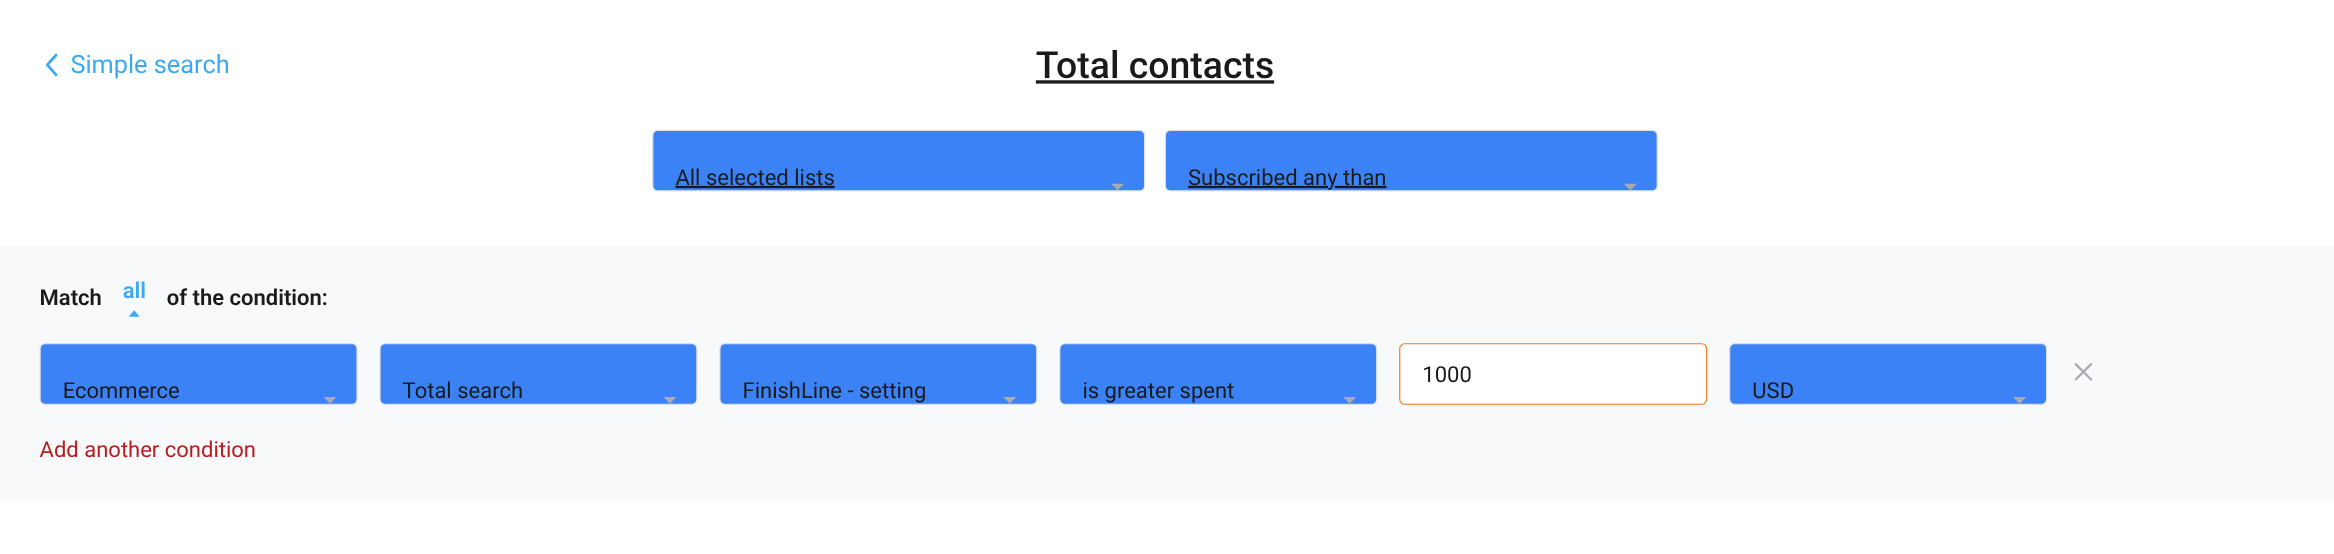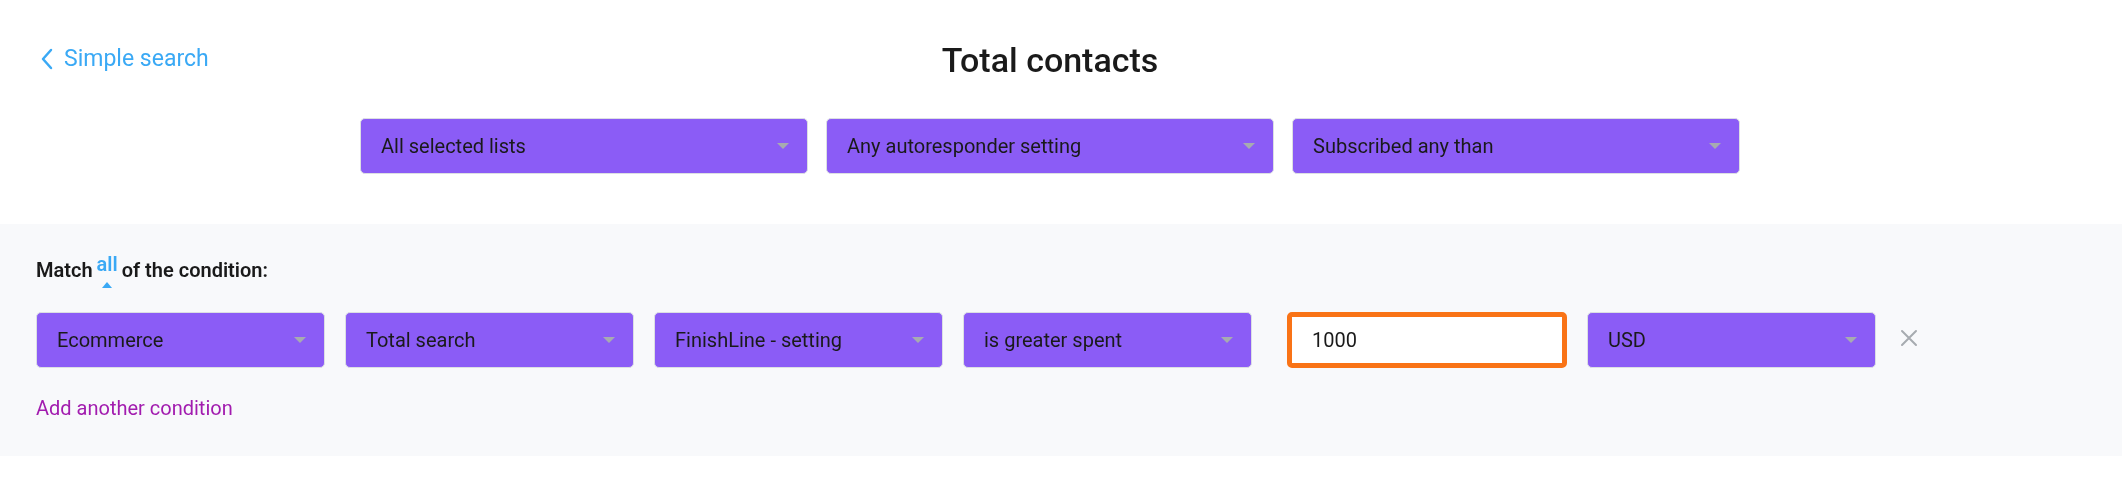--- a/index.html
+++ b/index.html
@@ -5,20 +5,21 @@
     * { box-sizing: border-box; margin: 0; padding: 0; }
     body {
       font-family: -apple-system, BlinkMacSystemFont, "Segoe UI", Roboto, Helvetica, Arial, sans-serif;
       background: #ffffff;
       color: #1a1a1a;
       width: 2122px;
     }
     .top-section {
       padding: 40px 40px 50px 18px;
       position: relative;
+      text-decoration: underline;
     }
     .back-link {
       display: inline-flex;
       align-items: center;
       gap: 10px;
       color: #3aa9f5;
       font-size: 23px;
       cursor: pointer;
       position: absolute;
       top: 45px;
@@ -33,26 +34,26 @@
       font-weight: 500;
       color: #1a1a1a;
       margin-bottom: 38px;
     }
     .filter-row {
       display: flex;
       justify-content: center;
       gap: 18px;
     }
     .select-box {
-      background: #8b5cf6;
+      background: #3b82f6;
       border: 1px solid #dcdfe3;
       border-radius: 5px;
       height: 56px;
       display: flex;
-      align-items: center;
+      align-items: flex-end;
       justify-content: space-between;
       padding: 0 18px 0 20px;
       font-size: 20px;
       color: #1a1a1a;
       cursor: pointer;
     }
     .select-box .caret {
       width: 0; height: 0;
       border-left: 6px solid transparent;
       border-right: 6px solid transparent;
@@ -65,21 +66,21 @@
     .conditions-panel {
       background: #f8f9fb;
       padding: 28px 36px 36px 36px;
     }
     .match-line {
       font-size: 20px;
       font-weight: 600;
       color: #1a1a1a;
       display: flex;
       align-items: center;
-      gap: 0;
+      gap: 15px;
       margin-bottom: 24px;
     }
     .match-line .link-inline {
       color: #3aa9f5;
       font-weight: 600;
       cursor: pointer;
       display: inline-flex;
       align-items: center;
       gap: 6px;
       margin: 0 4px;
@@ -92,39 +93,38 @@
       border-bottom: 6px solid #3aa9f5;
     }
     .condition-row {
       display: flex;
       align-items: center;
       gap: 20px;
       margin-bottom: 28px;
     }
     .text-input {
       background: #ffffff;
-      border: 5px solid #f97316;
+      border: 1px solid #f97316;
       border-radius: 5px;
       height: 56px;
       padding: 0 20px;
       font-size: 20px;
       color: #1a1a1a;
       width: 280px;
       font-family: inherit;
-      margin-left: 15px;
     }
     .remove-x {
       color: #a7abb0;
       font-size: 22px;
       cursor: pointer;
       padding: 4px;
       line-height: 1;
     }
     .add-link {
-      color: #a21caf;
+      color: #b91c1c;
       font-size: 20px;
       cursor: pointer;
     }
   </style>
 </head>
 <body>
 
 <div class="top-section">
   <div class="back-link">
     <svg viewBox="0 0 14 22">
@@ -132,24 +132,20 @@
     </svg>
     <span>Simple search</span>
   </div>
 
   <div class="header-center">
     <h1 class="page-title">Total contacts</h1>
 
     <div class="filter-row">
       <div class="select-box w-448">
         <span>All selected lists</span>
-        <span class="caret"></span>
-      </div>
-      <div class="select-box w-448">
-        <span>Any autoresponder setting</span>
         <span class="caret"></span>
       </div>
       <div class="select-box w-448">
         <span>Subscribed any than</span>
         <span class="caret"></span>
       </div>
     </div>
   </div>
 </div>
 

